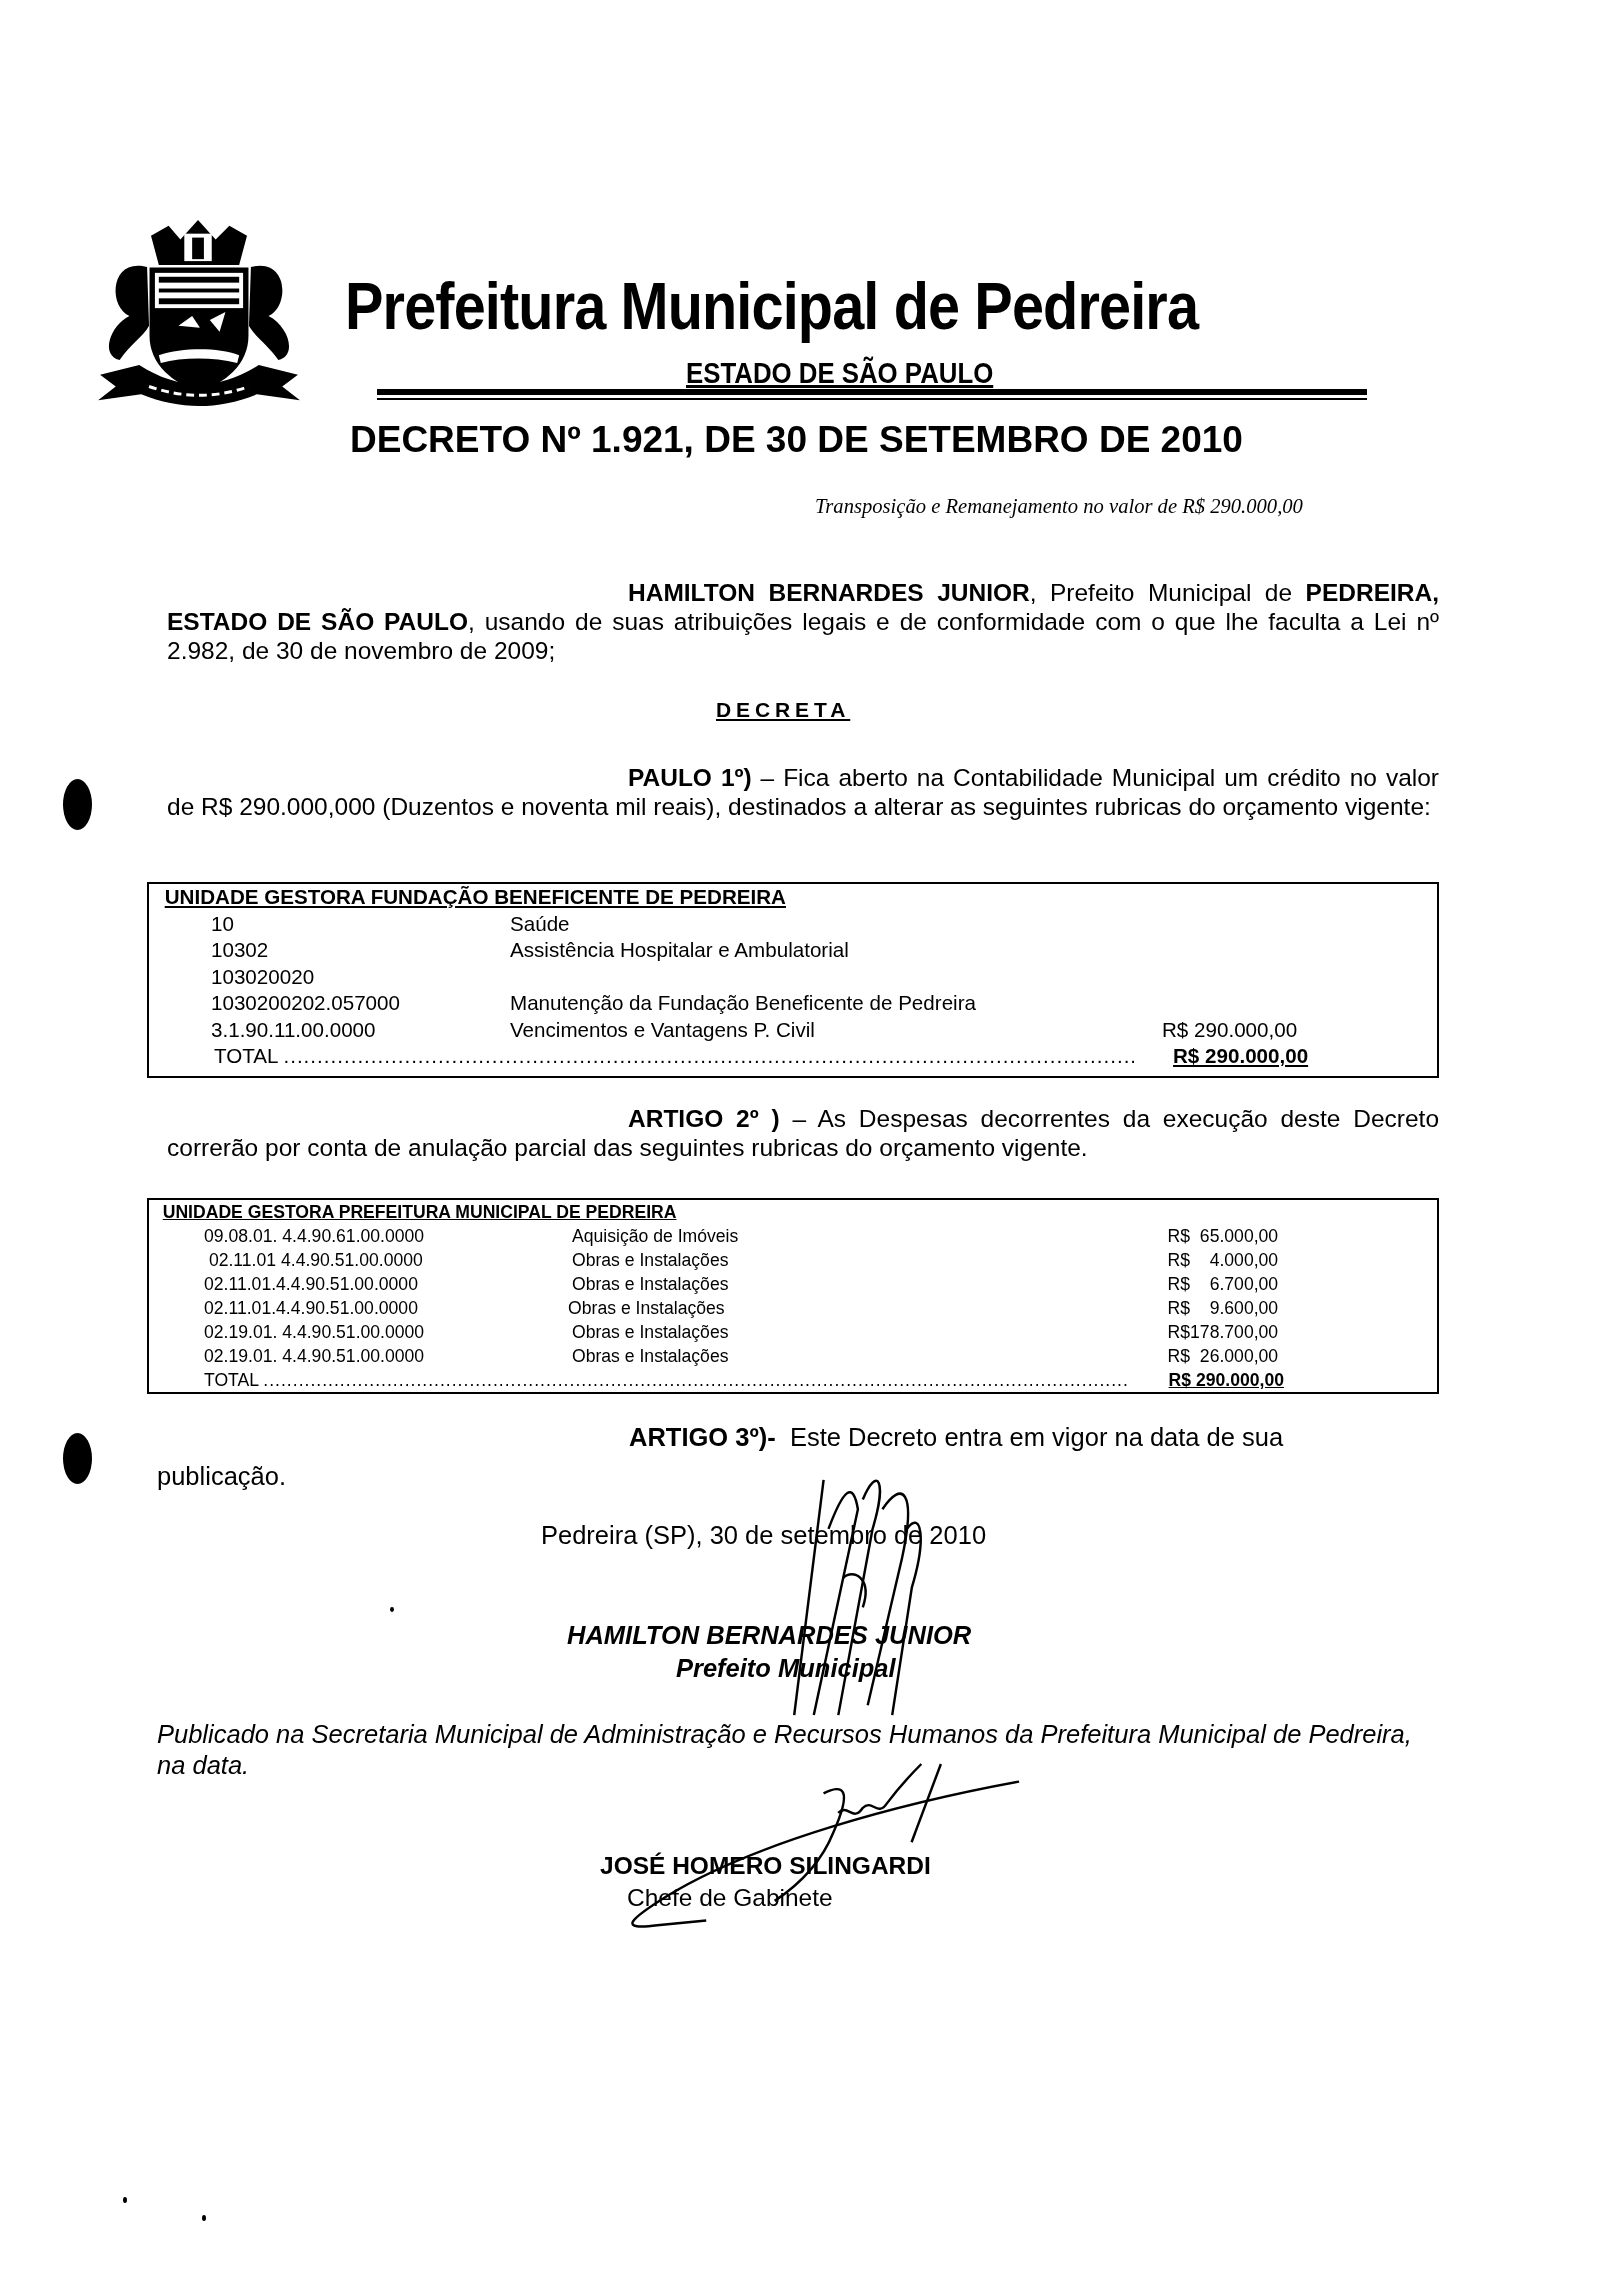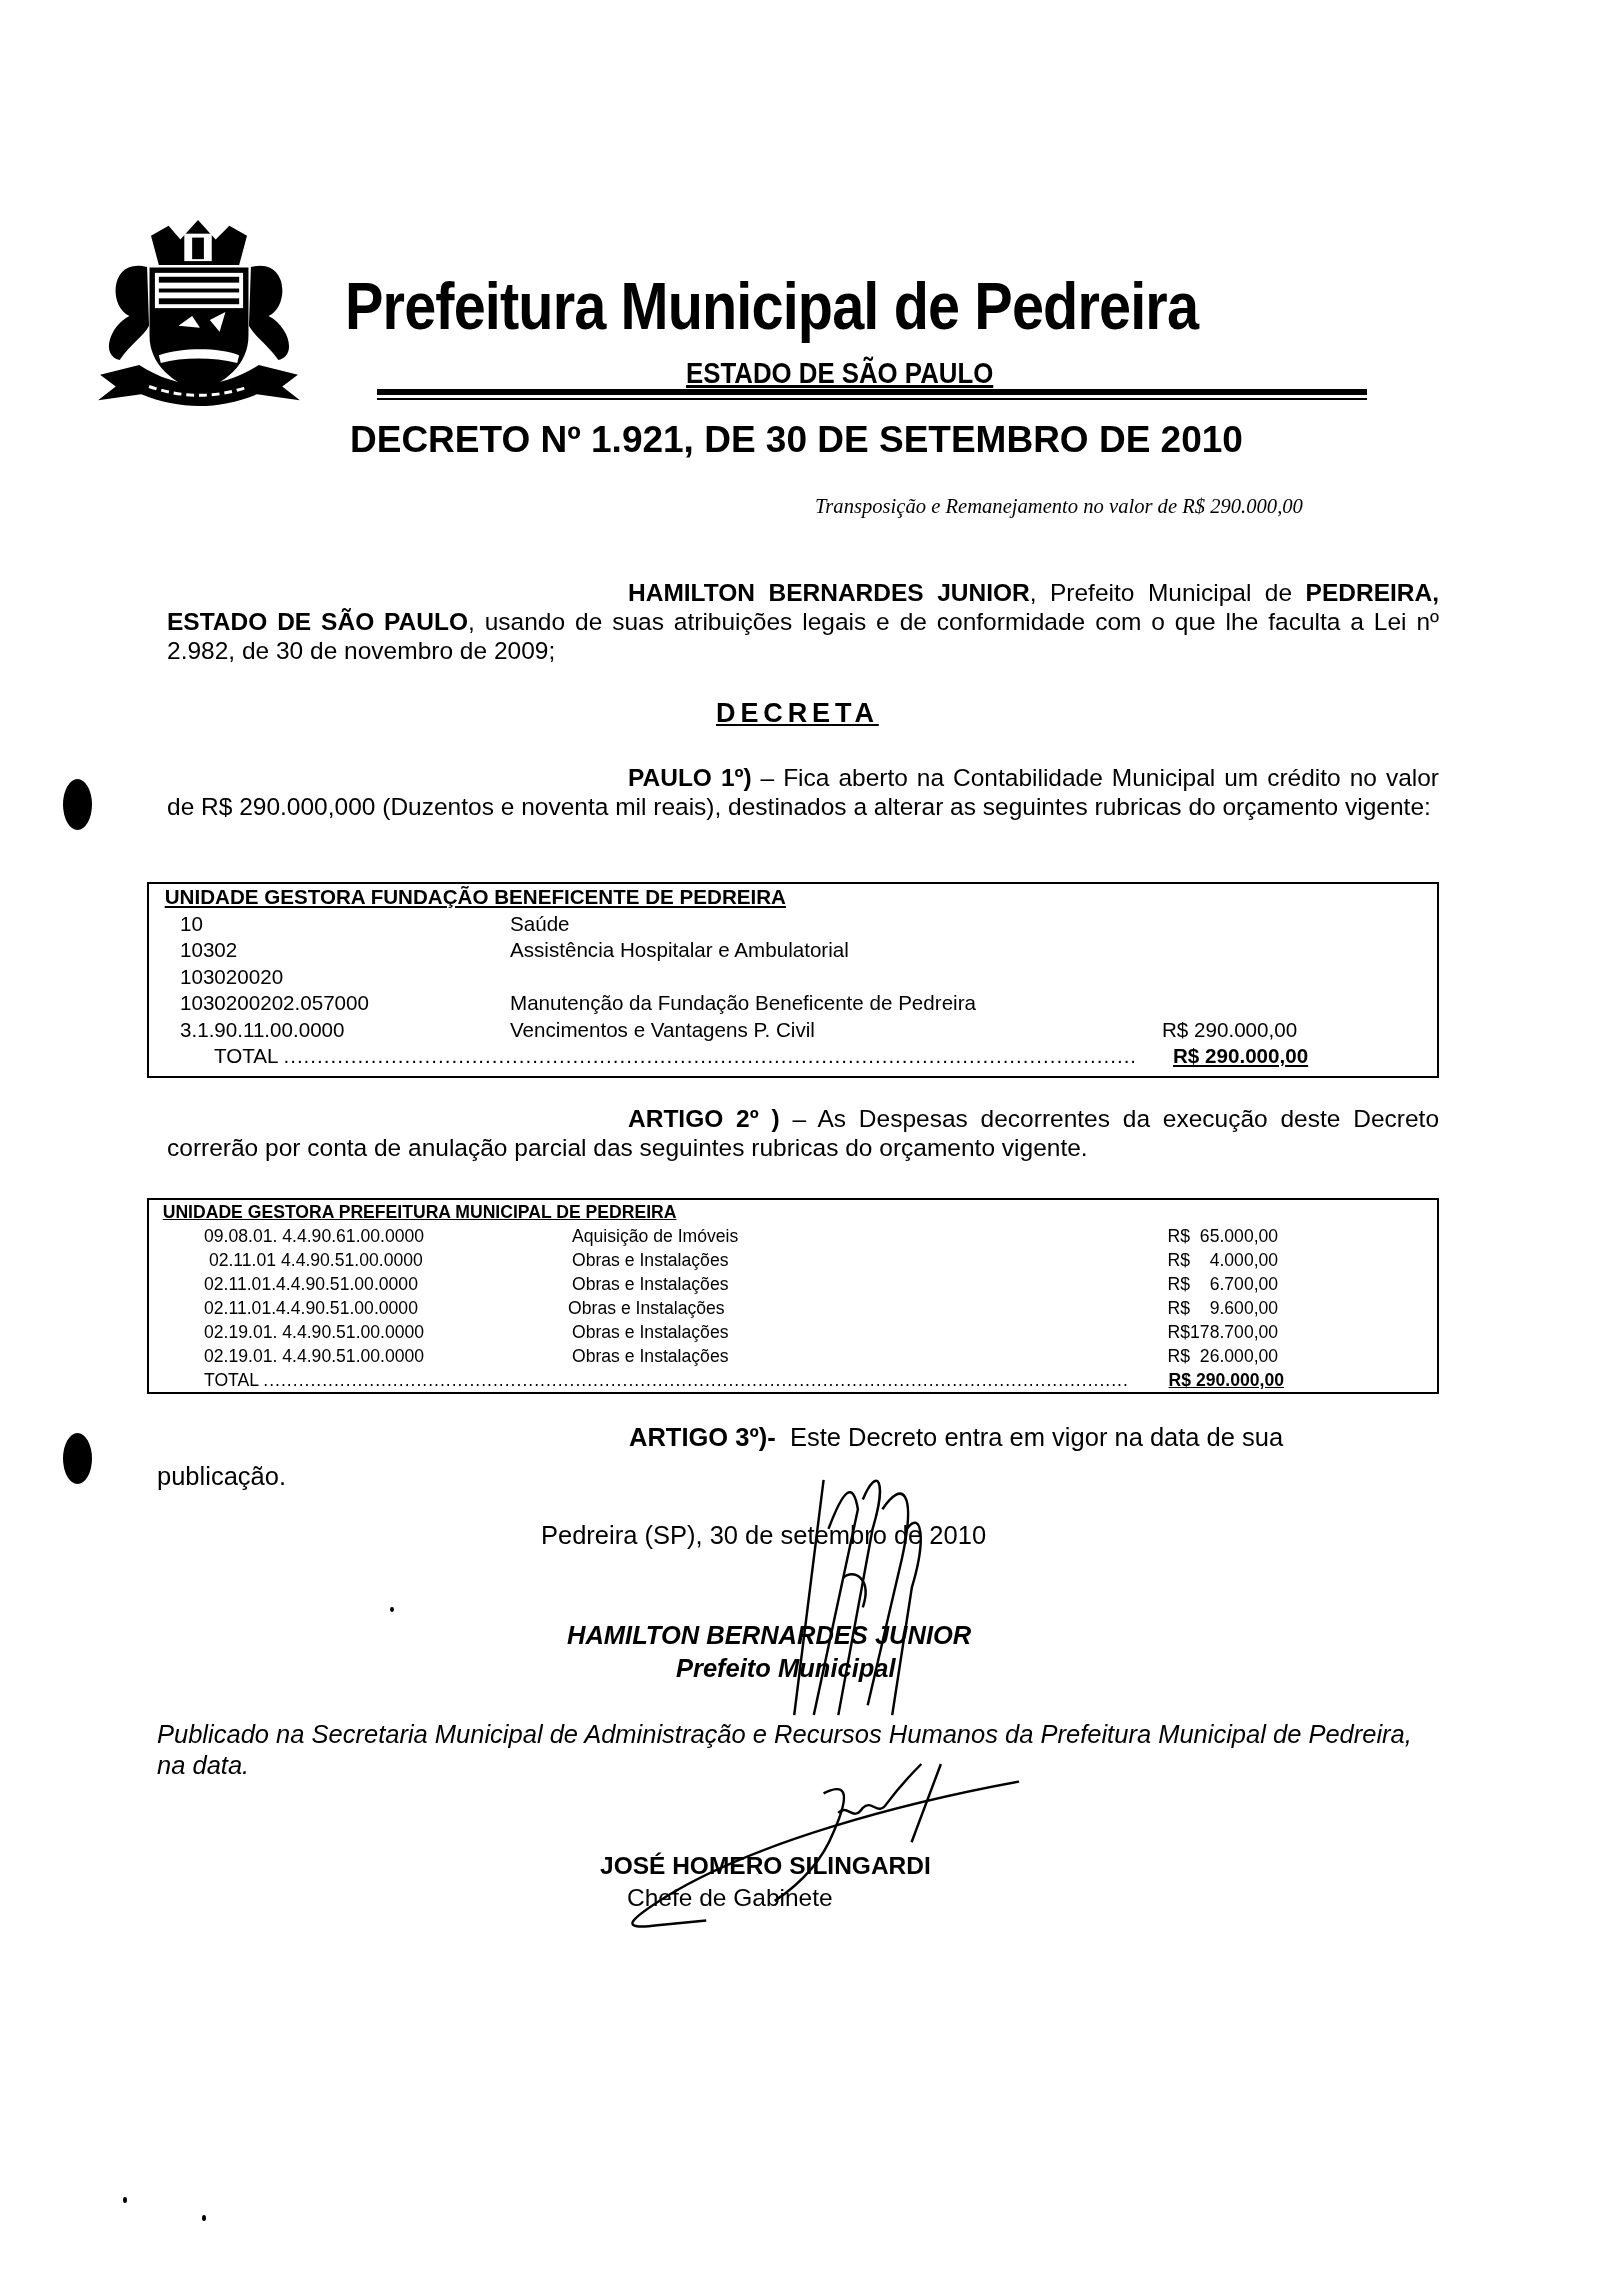--- a/index.html
+++ b/index.html
@@ -13,37 +13,37 @@
     .rule1 { left: 377px; top: 389px; width: 990px; height: 5.9px; background: #000; }
     .rule2 { left: 377px; top: 398px; width: 990px; height: 2px; background: #000; }
 
     .decree-title { left: 350px; top: 419px; font-weight: bold; font-size: 37px; white-space: nowrap; }
     .decree-sub { left: 815px; top: 495px; font-family: "Liberation Serif", serif; font-style: italic; font-size: 20.6px; white-space: nowrap; }
 
     .para { left: 167px; width: 1272px; font-size: 24.5px; line-height: 29px; text-align: justify; }
     .para .indent { display: inline-block; width: 461px; }
     .b { font-weight: bold; }
 
-    .decreta { left: 716px; top: 698px; font-weight: bold; font-size: 27px; letter-spacing: 4.9px; text-decoration: underline; }
+    .decreta { left: 716px; top: 698px; font-weight: bold; font-size: 21px; letter-spacing: 4.9px; text-decoration: underline; }
 
     
     .hole { width: 29px; height: 51px; border-radius: 50%; background: #000; }
 
     
     .tbl { left: 147px; width: 1288px; border: 2px solid #000; }
     .tbl-head { font-weight: bold; text-decoration: underline; white-space: nowrap; }
     .row { display: flex; white-space: nowrap; }
     .row .c1 { box-sizing: border-box; }
     .row .c2 { box-sizing: border-box; }
     .row .c3 { box-sizing: border-box; }
     .total-bold { font-weight: bold; text-decoration: underline; }
 
     .t1 { top: 882px; height: 192px; font-size: 20.6px; line-height: 26.5px; }
     .t1 .tbl-head { padding-left: 15.7px; }
-    .t1 .c1 { width: 361px; padding-left: 31px; }
+    .t1 .c1 { width: 361px; padding-left: 62px; }
     .t1 .c2 { width: 621px; padding-left: 0; }
     .t1 .c3 { width: 294px; padding-left: 0; }
 
     .t2 { top: 1198px; height: 192px; font-size: 17.6px; line-height: 24px; }
     .t2 .tbl-head { padding-left: 13.7px; }
     .t2 .c1 { width: 423px; padding-left: 55px; }
     .t2 .c2 { width: 578px; padding-left: 0; }
     .t2 .c3 { width: 255px; padding-left: 17.6px; }
 
     .dots { letter-spacing: 1px; }

